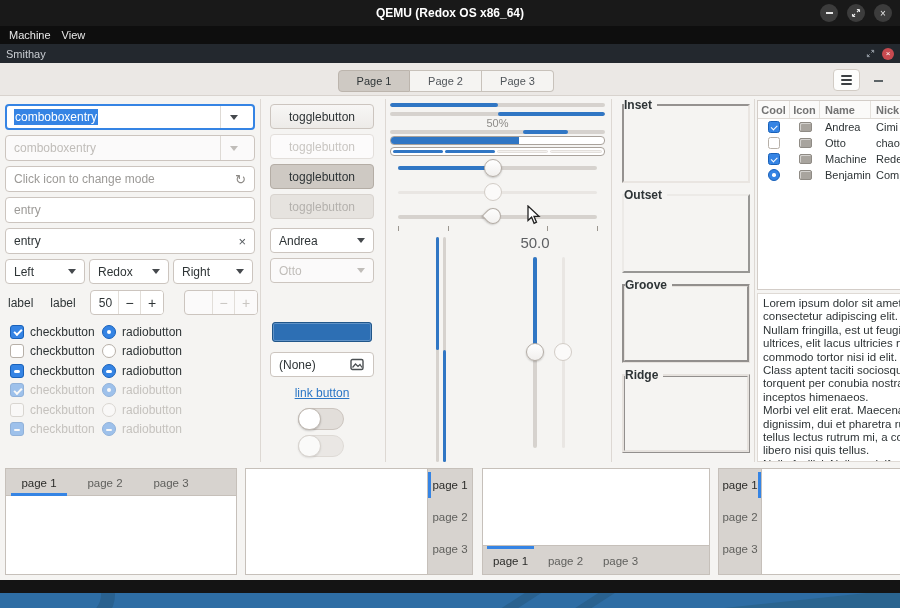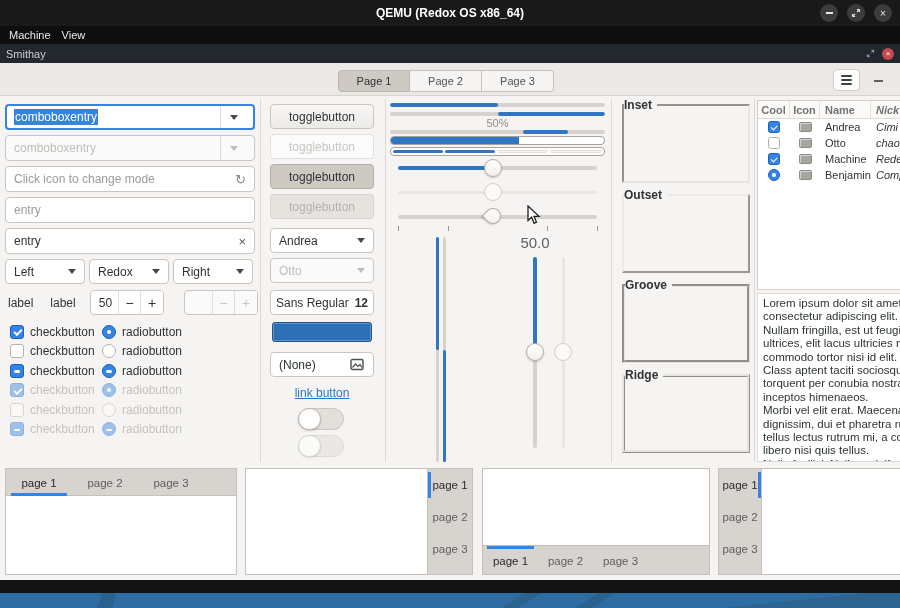--- a/index.html
+++ b/index.html
@@ -136,21 +136,21 @@
 
   
   .rcol { position:absolute; left:757px; top:0; width:143px; height:369px; }
   .treeview { position:absolute; top:4px; left:0; width:143px; height:190px; background:#fff; border:1px solid #d3cdc8; border-right:none; overflow:hidden; }
   .tv-head { display:flex; height:18px; background:#fbfaf9; border-bottom:1px solid #dfdad5; }
   .tv-hcell { font-size:11px; font-weight:bold; color:#737373; display:flex; align-items:center; padding-left:5px; border-right:1px solid #e5e1dc; }
   .tv-row { display:flex; height:16px; align-items:center; }
   .c-cool { width:32px; justify-content:center; display:flex; align-items:center; }
   .c-icon { width:30px; justify-content:center; display:flex; align-items:center; }
   .c-name { width:51px; padding-left:5px; }
-  .c-nick { flex:1; padding-left:5px;font-style:italic; }
+  .c-nick { flex:1; padding-left:5px; }
   .tv-row .c-name, .tv-row .c-nick { font-size:11px; color:#2e3436; white-space:nowrap; overflow:hidden; }
   .mini-cbx { position:relative; width:12px; height:12px; border-radius:2.5px; }
   .mini-cbx.on { background:#3584e4; border:1px solid #1961b9; }
   .mini-cbx.on::after { content:""; position:absolute; left:2.2px; top:2.8px; width:5px; height:2.5px; border-left:1.8px solid #fff; border-bottom:1.8px solid #fff; transform:rotate(-45deg); }
   .mini-cbx.off { background:#fff; border:1px solid #b7b0a8; }
   .mini-rdo { position:relative; width:12px; height:12px; border-radius:50%; background:#3584e4; border:1px solid #1961b9; }
   .mini-rdo::after { content:""; position:absolute; left:3.2px; top:3.2px; width:3.6px; height:3.6px; border-radius:50%; background:#fff; }
   .img-icon { width:13px; height:10px; background:#a8a49e; border:1px solid #8f8b85; border-radius:2px; box-shadow:inset 1px 1px 0 rgba(255,255,255,.5); }
   .textview { position:absolute; top:197px; left:0; width:143px; height:169px; background:#fff; border:1px solid #dfdad5; border-right:none; padding:3px 0 0 5px; font-size:11.5px; line-height:13.4px; color:#2e3436; white-space:pre; overflow:hidden; }
 
@@ -388,24 +388,20 @@
 
         <div class="combo-sm mcombo" style="top:132px;">
           <span>Andrea</span>
           <div class="arrow"></div>
         </div>
         <div class="combo-sm mcombo dis" style="top:162px; background:#fbfafa;">
           <span class="dim-txt">Otto</span>
           <div class="arrow dim"></div>
         </div>
 
-        <div class="font-btn">
-          <span>Sans Regular</span>
-          <b>12</b>
-        </div>
 
         <div class="color-btn"></div>
 
         <div class="none-btn">
           <span>(None)</span>
           <svg width="15" height="13" viewBox="0 0 15 13">
             <rect x="1" y="1.5" width="12" height="10" rx="1.5" fill="none" stroke="#4a4f52" stroke-width="1.4"></rect>
             <path d="M2.5,9.5 L5.5,6 L8,8.5 L10,6.5 L12,9.5" fill="none" stroke="#4a4f52" stroke-width="1.2"></path>
           </svg>
         </div>

